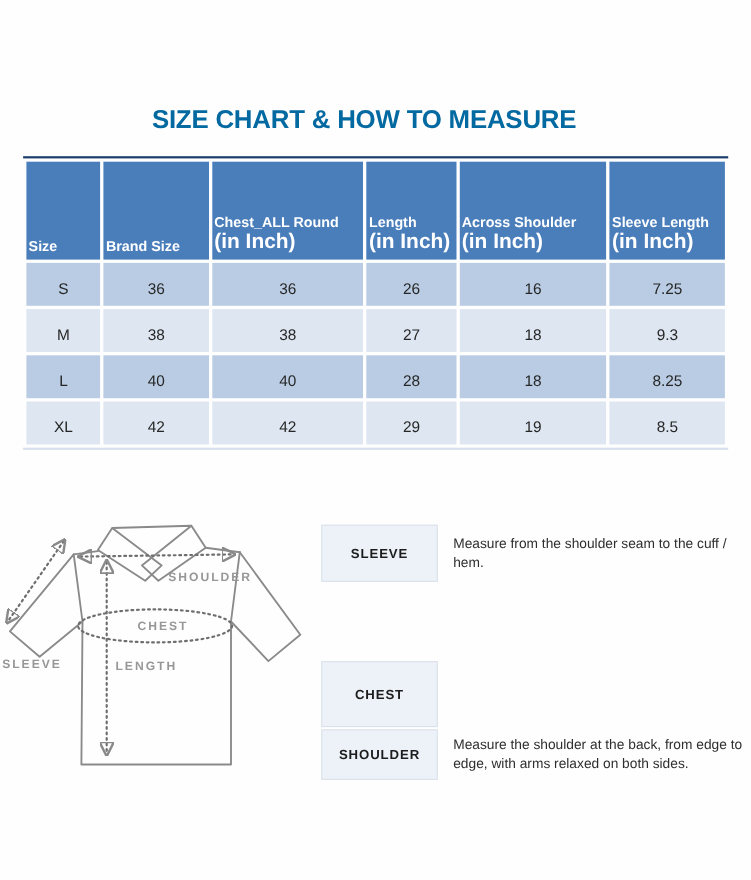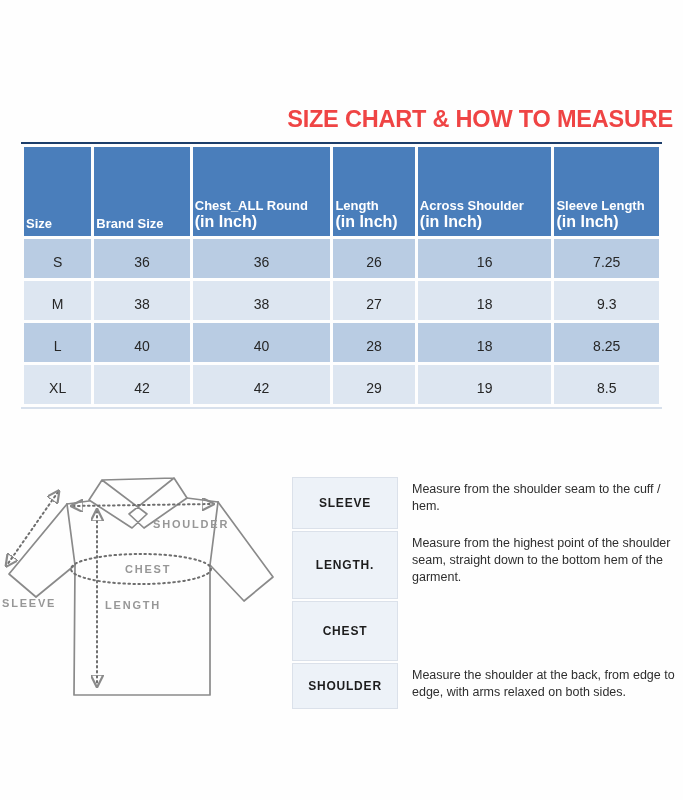--- a/index.html
+++ b/index.html
@@ -7,44 +7,44 @@
     width:683px; height:800px;
     background:#ffffff;
     font-family:"Liberation Sans", sans-serif;
     position:relative;
     -webkit-font-smoothing:antialiased;
   }
   .canvas { position:absolute; left:0; top:0; width:683px; height:800px; background:#fefefe; overflow:hidden; }
 
   
   .title {
-    position:absolute; top:95px; left:0; width:662px; margin:11px;
-    text-align:right;
+    position:absolute; top:95px; left:0; width:662px; margin:0;
+    text-align:center;
     font-size:23.5px; font-weight:800; letter-spacing:-0.2px;
-    color:#ef4444;
+    color:#0369a1;
   }
 
   
   .size-table-wrap {
     position:absolute; left:21px; top:142px; width:641px;
     border-top:2px solid var(--table-top-border, #1c3e6b);
     border-bottom:2px solid #d7e0ec;
   }
   table.size-table {
     width:100%; table-layout:fixed;
     border-collapse:separate; border-spacing:3px 3px;
   }
   table.size-table th {
     background:var(--header-bg, #4a7ebb);
     color:var(--header-text, #ffffff);
     font-size:13px; font-weight:bold;
     text-align:left; vertical-align:bottom;
     padding:0 2px 5px 2px; height:84px;
   }
-  table.size-table th .sub-line { font-size:16px; font-weight:bold; }
+  table.size-table th .sub-line { font-size:19px; font-weight:bold; }
   table.size-table td {
     text-align:center; vertical-align:bottom;
     height:39px; box-sizing:border-box;
     padding:0 2px 8px 2px;
     font-size:14px; color:#262626;
   }
   tr.row-med td   { background:var(--row-medium, #b9cce3); }
   tr.row-light td { background:var(--row-light, #dde6f1); }
 
   
@@ -72,21 +72,21 @@
     flex:0 0 106px; box-sizing:border-box;
     background:var(--label-bg, #edf2f8);
     border:1px solid #dbe1ea;
     display:flex; align-items:center; justify-content:center;
     font-size:12px; font-weight:bold; letter-spacing:0.8px; color:#1d1d1d;
     text-align:center;
   }
   .m-desc {
     flex:1 1 auto; box-sizing:border-box;
     padding:4px 0 4px 14px; max-width:282px;
-    display:flex; 
+    display:flex; align-items:center;
     font-size:12.5px; line-height:1.36; color:#2e2e2e;
   }
 </style>
 </head>
 <body>
 
 <div class="canvas">
 
   <h1 class="title">SIZE CHART &amp; HOW TO MEASURE</h1>
 
@@ -197,24 +197,20 @@
   </svg>
 
   <div class="measure-guide">
     <div class="m-row">
       <div class="m-label">SLEEVE</div>
       <div class="m-desc">
         <span>Measure from the shoulder seam to the cuff / hem.</span>
       </div>
     </div>
     <div class="m-row">
-      <div class="m-label">LENGTH.</div>
-      <div class="m-desc">
-        <span>Measure from the highest point of the shoulder seam, straight down to the bottom hem of the garment.</span>
-      </div>
     </div>
     <div class="m-row">
       <div class="m-label">CHEST</div>
     </div>
     <div class="m-row">
       <div class="m-label">SHOULDER</div>
       <div class="m-desc">
         <span>Measure the shoulder at the back, from edge to edge, with arms relaxed on both sides.</span>
       </div>
     </div>

